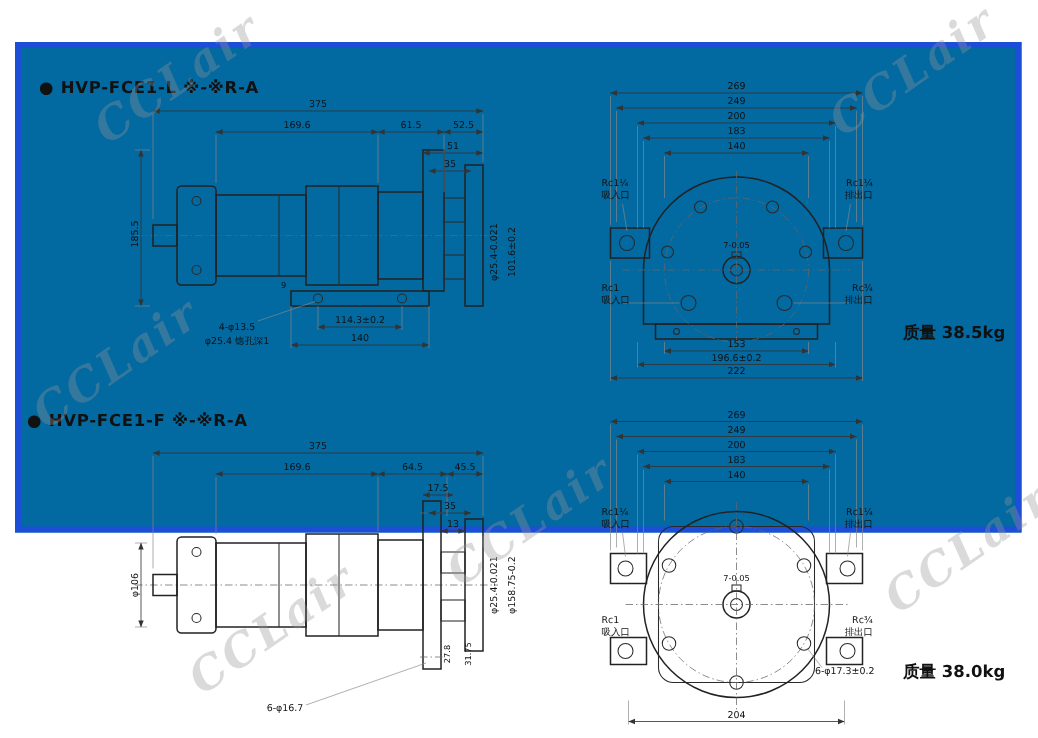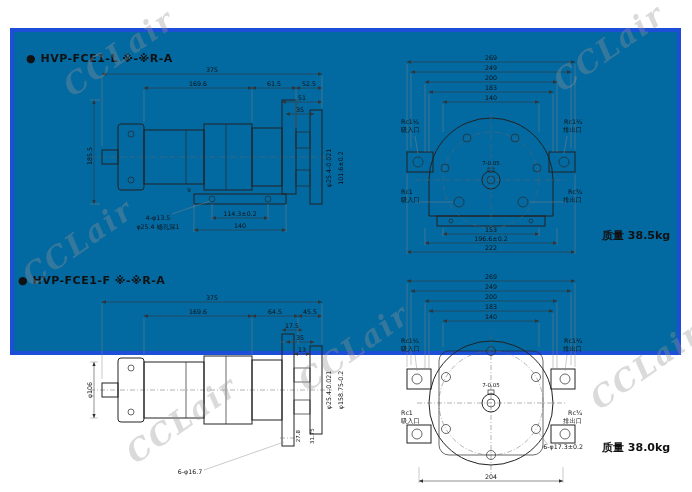--- a/index.html
+++ b/index.html
@@ -169,21 +169,21 @@
       <text class="lbe" x="183" y="80">排出口</text>
       <text class="lb" x="2" y="142">Rc1</text>
       <text class="lb" x="2" y="150">吸入口</text>
       <text class="lbe" x="183" y="142">Rc¾</text>
       <text class="lbe" x="183" y="150">排出口</text>
       <text class="dt" x="92" y="179.5">153</text>
       <text class="dt" x="92" y="188.5">196.6±0.2</text>
       <text class="dt" x="92" y="197.5">222</text>
     </svg>
 
-    <div class="weight" style="left:588px;top:196px">质量 38.5kg</div>
+    <div class="weight" style="left:588px;top:182px">质量 38.5kg</div>
 
     <div class="sec-title" style="left:4px;top:242px">● HVP-FCE1-F ※-※R-A</div>
 
     <svg style="left:72px;top:258px" width="270" height="195" viewBox="0 0 270 195">
       <defs>
         <marker id="a3" markerWidth="5" markerHeight="5" refX="4.4" refY="2.5" orient="auto-start-reverse" markerUnits="userSpaceOnUse">
           <path d="M0,0.7 L4.5,2.5 L0,4.3 Z" fill="#333"></path>
         </marker>
       </defs>
       <g>

